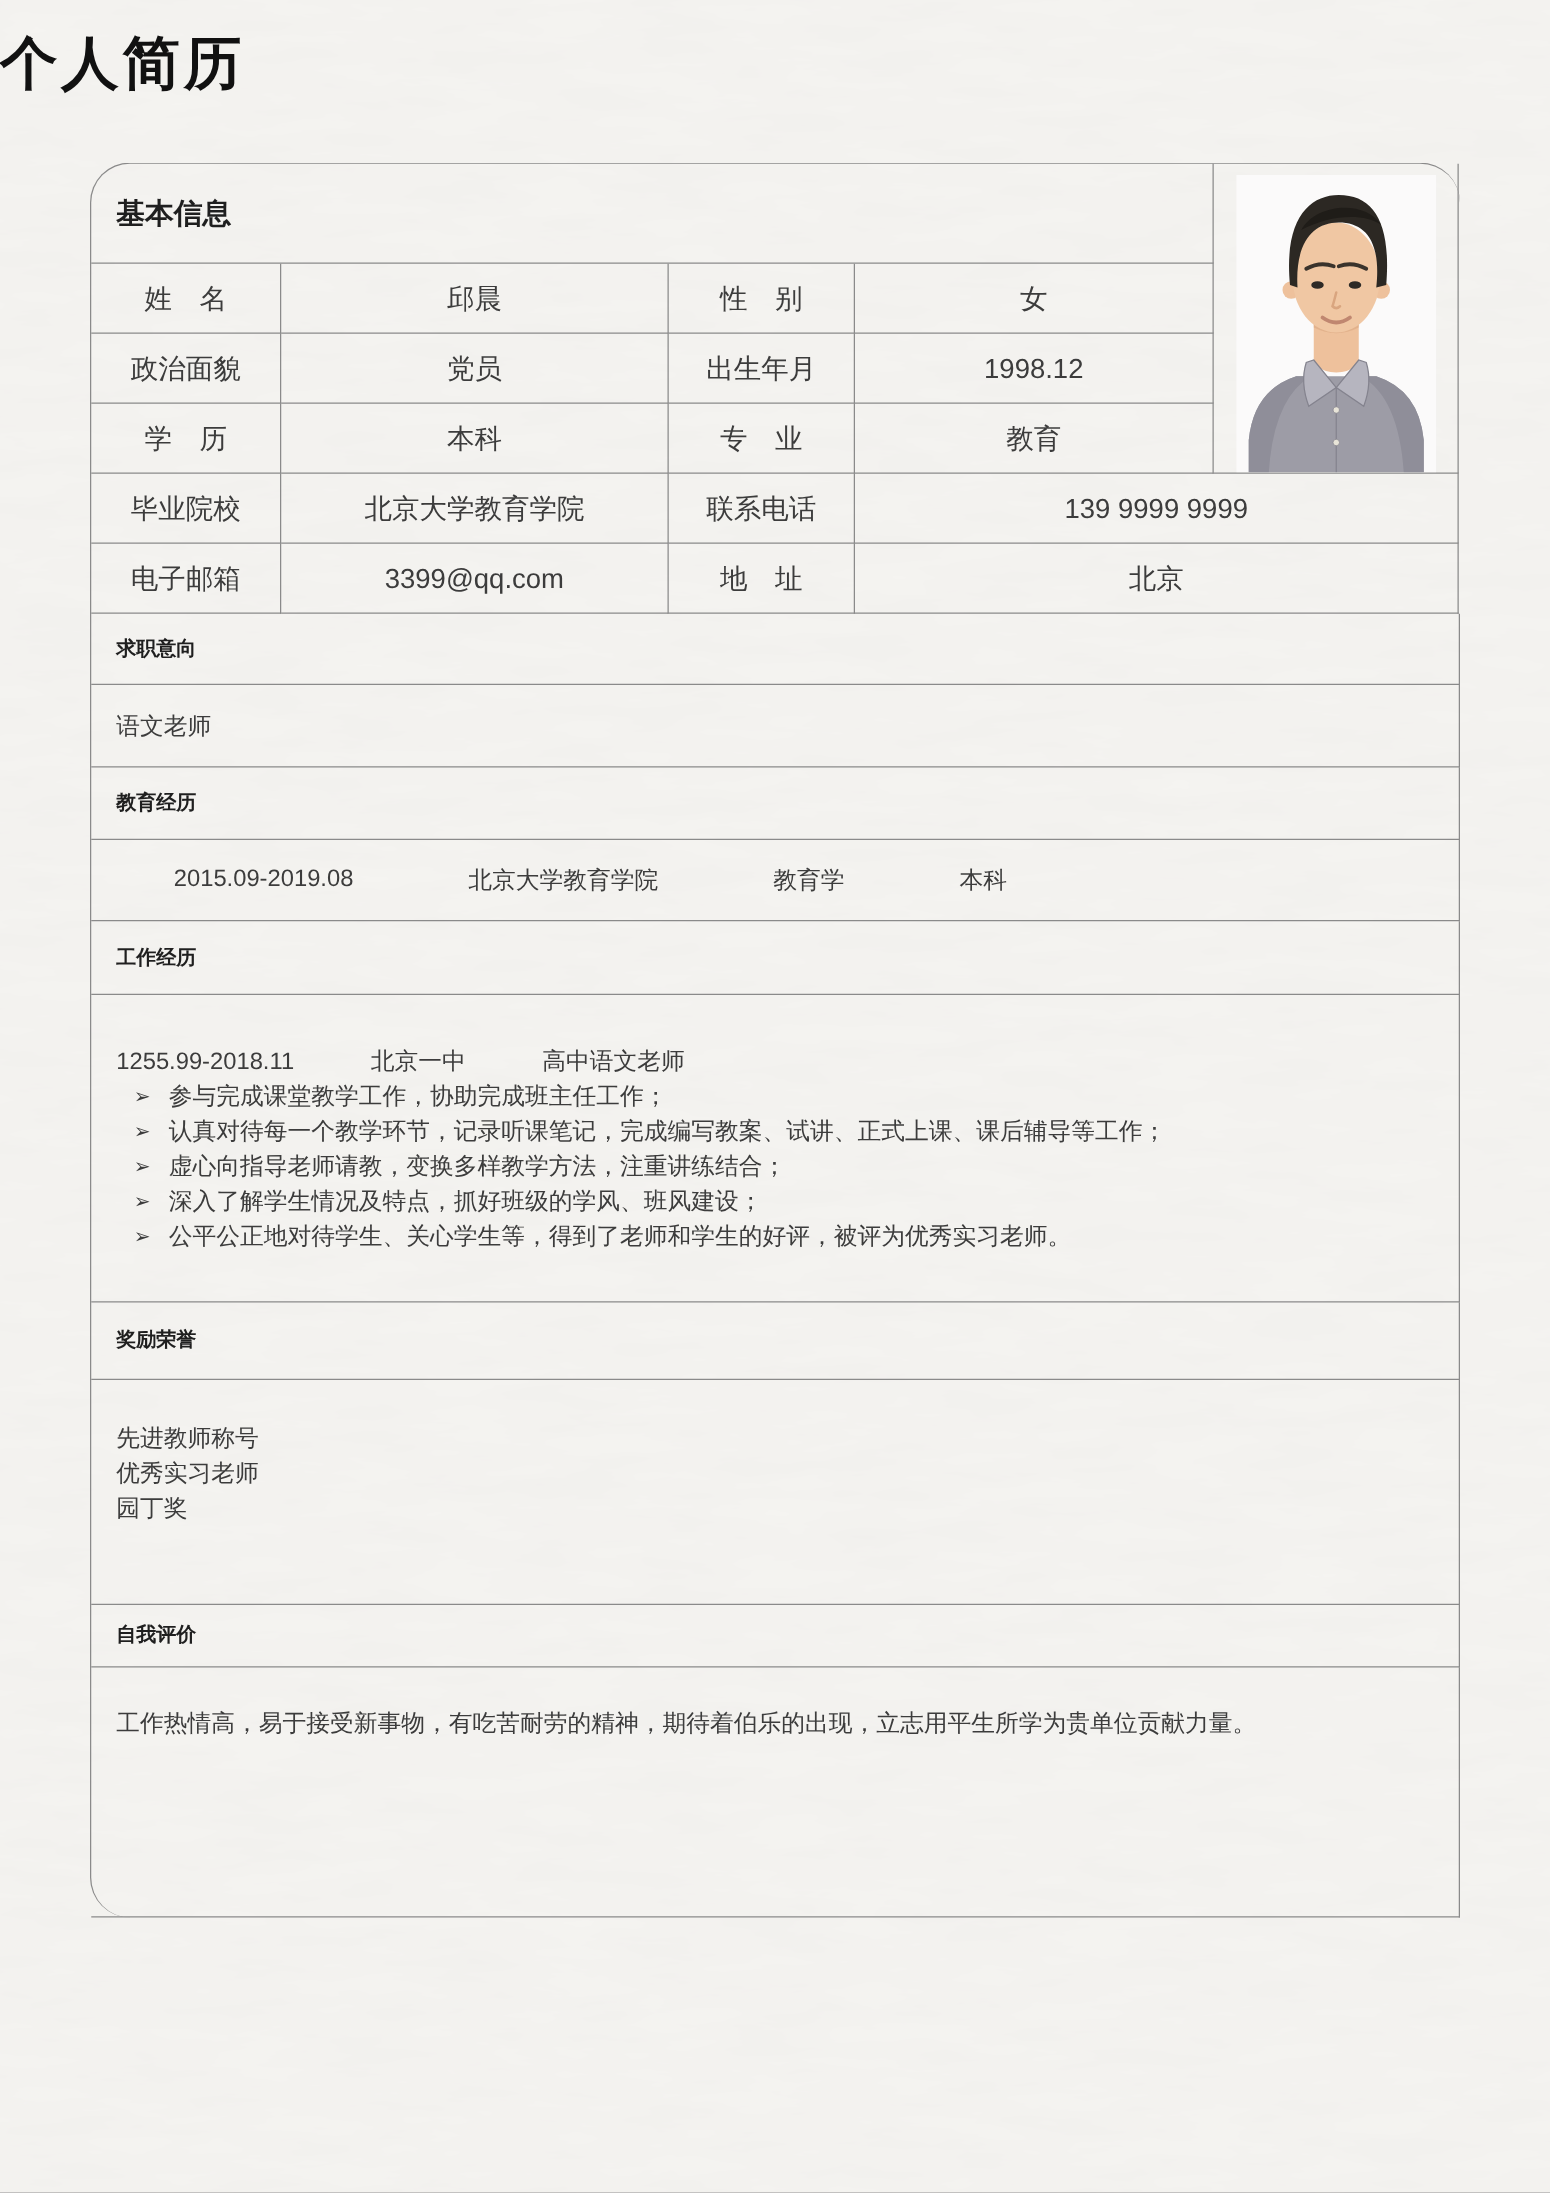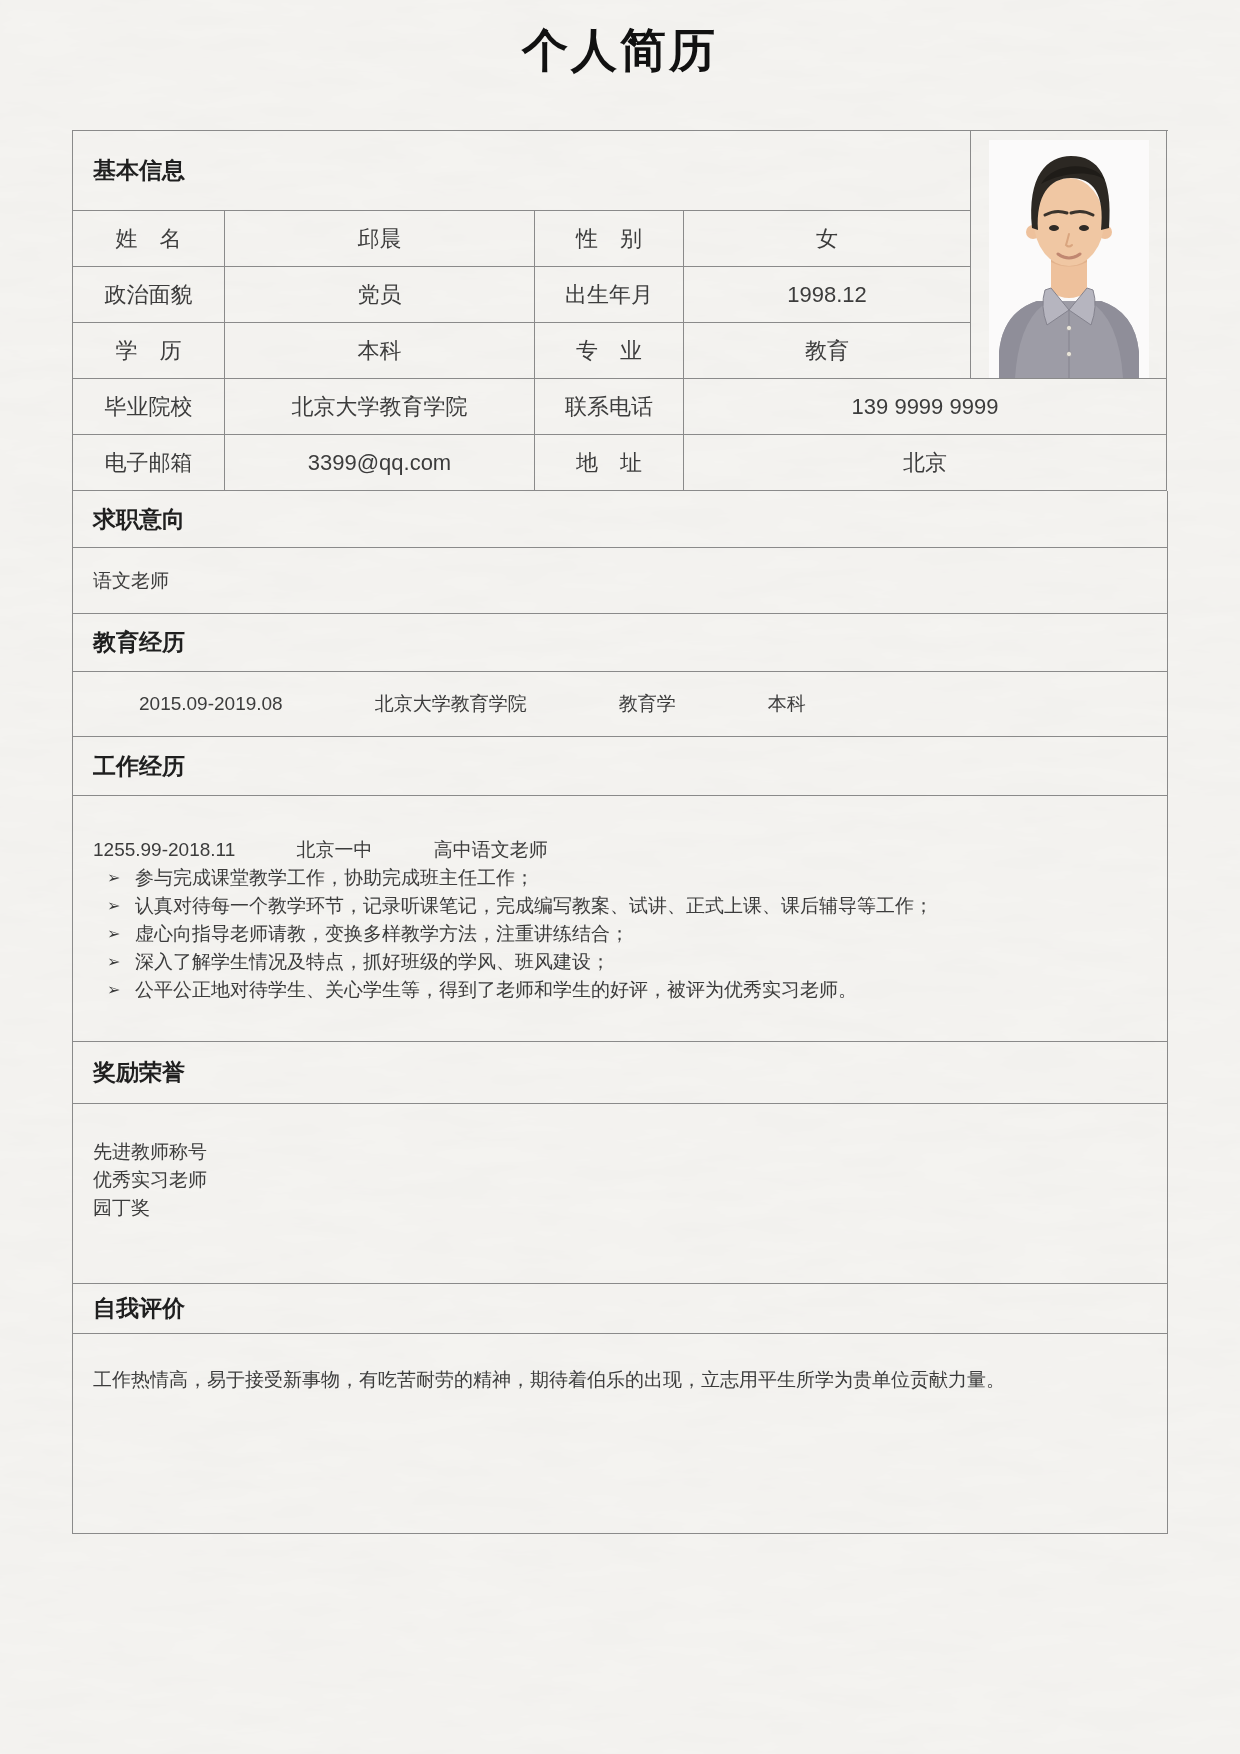--- a/index.html
+++ b/index.html
@@ -13,28 +13,29 @@
   body{
     position:relative;
     background:var(--bg);
     font-family:"Liberation Sans","DejaVu Sans",sans-serif;
     overflow:hidden;
     color:var(--body);
   }
   .texture{position:absolute;left:0;top:0;z-index:0;pointer-events:none;}
   .page-title{
     position:absolute;top:20px;left:0;width:100%;
-    text-align:center;font-size:46px;font-weight:700;color:#111;
+    text-align:left;font-size:46px;font-weight:700;color:#111;
     letter-spacing:3px;z-index:2;
   }
   .resume{
     position:absolute;left:72px;top:130px;width:1096px;z-index:1;
     border-left:1px solid var(--line);
     border-top:1px solid var(--line);
     background:transparent;
+    border-radius:32px;
   }
   .info-grid{
     display:grid;
     grid-template-columns:152px 310px 149px 287px 196px;
     grid-template-rows:80px 56px 56px 56px 56px 56px;
     width:1094px;
   }
   .cell{
     border-right:1px solid var(--line);
     border-bottom:1px solid var(--line);
@@ -48,21 +49,21 @@
   }
   .cell.photo-cell{
     align-items:flex-end;justify-content:center;
     padding-top:8px;
   }
   .sec{
     border-right:1px solid var(--line);
     border-bottom:1px solid var(--line);
     display:flex;align-items:center;
     padding-left:20px;
-    font-size:23px;font-weight:700;color:var(--head);
+    font-size:16px;font-weight:700;color:var(--head);
   }
   .content{
     border-right:1px solid var(--line);
     border-bottom:1px solid var(--line);
     font-size:19px;color:var(--body);
   }
   .content.simple{display:flex;align-items:center;padding-left:20px;}
   .content.edu{display:flex;align-items:center;padding-left:20px;}
   .edu span{margin-right:46px;margin-left:46px;}
   .content.work{padding:40px 24px 0 20px;line-height:28px;}

